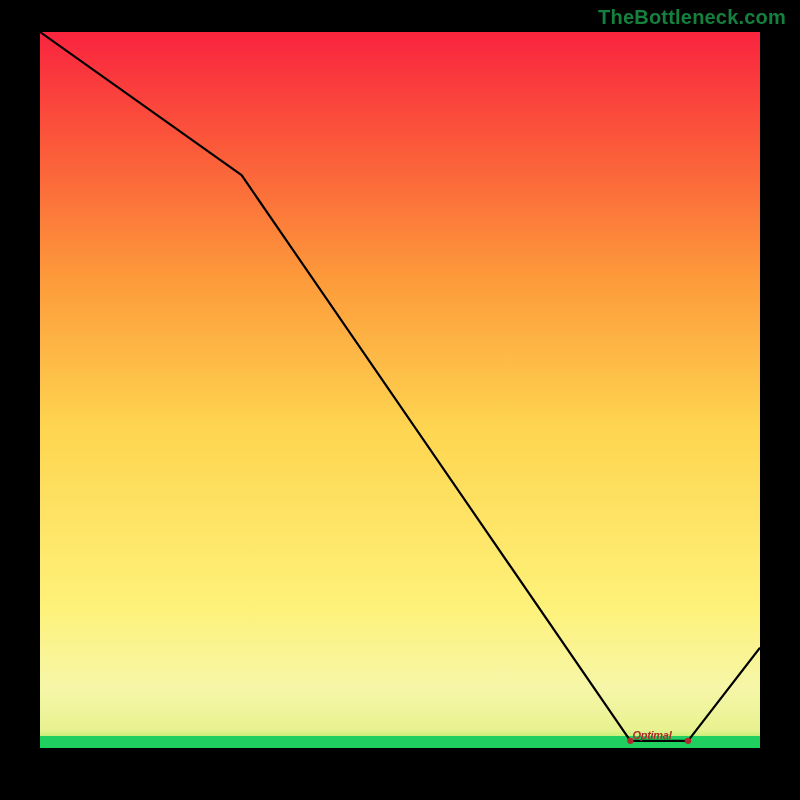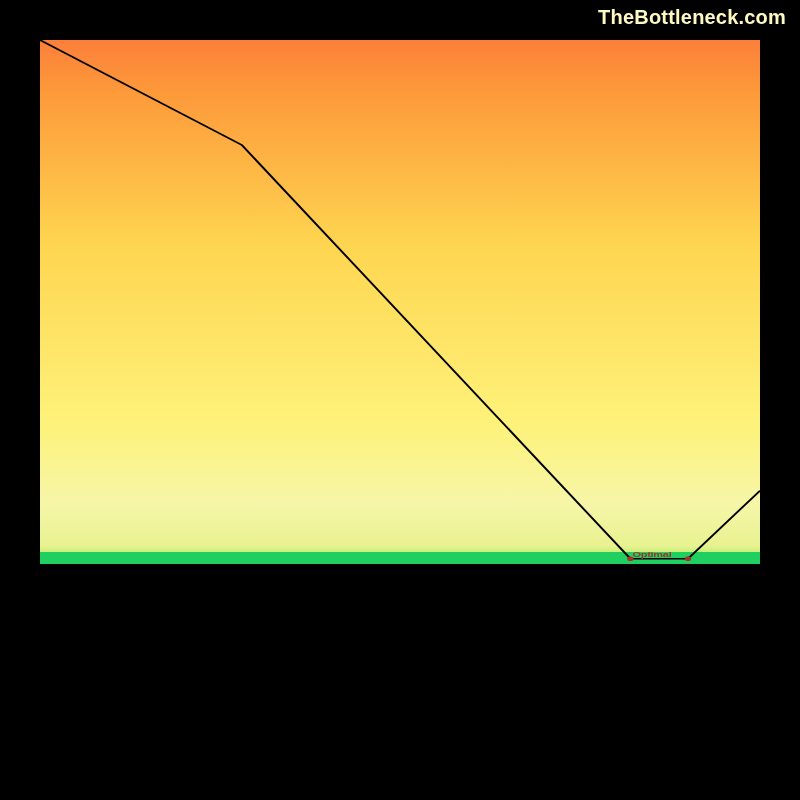--- a/index.html
+++ b/index.html
@@ -14,46 +14,47 @@
   .frame {
     position: relative;
     width: 800px;
     height: 800px;
     background: #000;
   }
   .watermark {
     position: absolute;
     top: 6px;
     right: 14px;
-    color: #fef9c3;
+    color: #15803d;
     font-size: 20px;
     font-weight: 600;
     letter-spacing: 0.2px;
   }
   .plot {
     position: absolute;
     left: 40px;
-    top: 40px;
+    top: 32px;
     width: 720px;
-    height: 524px;
+    height: 716px;
     
     background:
       linear-gradient(
         to top,
         #1fcf5f 0px,
         #1fcf5f 12px,
         #c8f07a 12px,
         #e8f290 18px,
         #f6f6a8 60px,
         #fef27a 140px,
         #fed550 320px,
         #fd9a3a 470px,
         #fb5a3a 600px,
         #f9203f 724px
       );
+    font-style: italic;
   }
   .plot svg {
     position: absolute;
     inset: 0;
     width: 100%;
     height: 100%;
     display: block;
   }
   .annotation {
     fill: #b02a2a;

